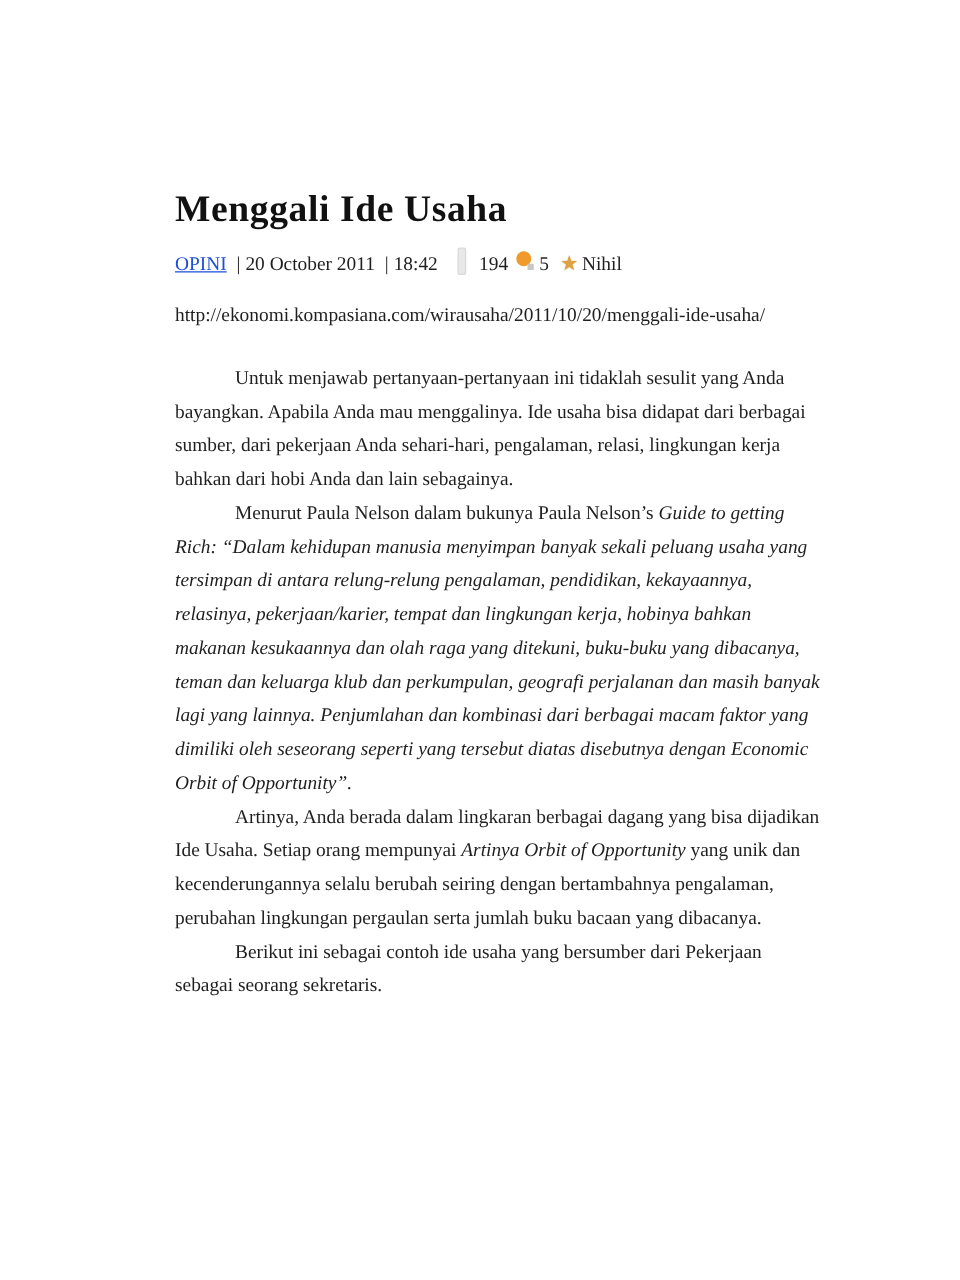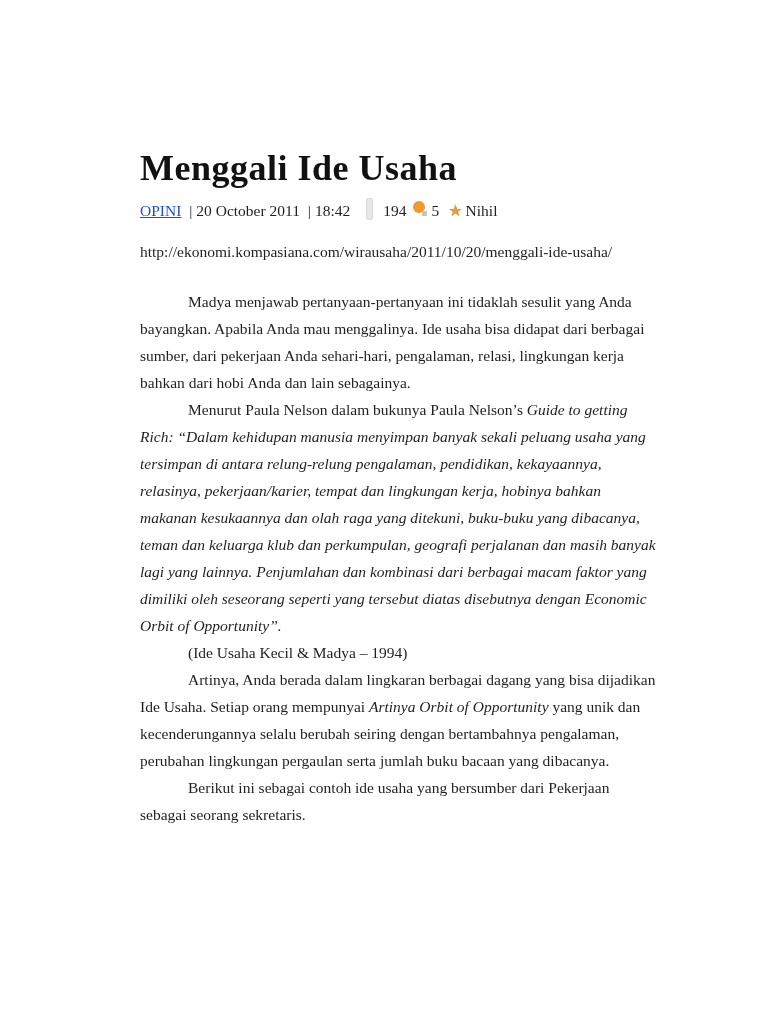--- a/index.html
+++ b/index.html
@@ -11,21 +11,21 @@
     color:#1f1f1f;
     position:relative;
   }
   .content {
     position:absolute;
     left:140px; top:152px;
     width:517px;
   }
   h1.title {
     margin:0;
-    font-size:36px;
+    font-size:30px;
     line-height:32px;
     font-weight:bold;
     color:#111111;
     letter-spacing:0.5px;
   }
   .meta {
     margin-top:14px;
     font-size:15.5px;
     line-height:22px;
     white-space:nowrap;
@@ -102,20 +102,19 @@
 
   <div class="meta">
     <a class="cat">OPINI</a>
     <span class="sep">|</span><span>20 October 2011</span>
     <span class="sep">|</span><span>18:42</span><span class="icon-sep"></span><span>194</span><span class="icon-comment"></span><span>5</span><span class="icon-star">★</span><span>Nihil</span>
   </div>
 
   <div class="url">http://ekonomi.kompasiana.com/wirausaha/2011/10/20/menggali-ide-usaha/</div>
 
   <div class="body">
-      <p><span>Madya menjawab pertanyaan-pertanyaan ini tidaklah sesulit yang Anda bayangkan. Apabila Anda mau menggalinya. Ide usaha bisa didapat dari berbagai sumber, dari pekerjaan Anda sehari-hari, pengalaman, relasi, lingkungan kerja bahkan dari hobi Anda dan lain sebagainya.</span></p>
+      <p><span>Untuk menjawab pertanyaan-pertanyaan ini tidaklah sesulit yang Anda bayangkan. Apabila Anda mau menggalinya. Ide usaha bisa didapat dari berbagai sumber, dari pekerjaan Anda sehari-hari, pengalaman, relasi, lingkungan kerja bahkan dari hobi Anda dan lain sebagainya.</span></p>
       <p><span>Menurut Paula Nelson dalam bukunya Paula Nelson’s </span><span class="it">Guide to getting Rich: “Dalam kehidupan manusia menyimpan banyak sekali peluang usaha yang tersimpan di antara relung-relung pengalaman, pendidikan, kekayaannya, relasinya, pekerjaan/karier, tempat dan lingkungan kerja, hobinya bahkan makanan kesukaannya dan olah raga yang ditekuni, buku-buku yang dibacanya, teman dan keluarga klub dan perkumpulan, geografi perjalanan dan masih banyak lagi yang lainnya. Penjumlahan dan kombinasi dari berbagai macam faktor yang dimiliki oleh seseorang seperti yang tersebut diatas disebutnya dengan Economic Orbit of Opportunity”.</span></p>
-      <p><span>(Ide Usaha Kecil &amp; Madya – 1994)</span></p>
       <p><span>Artinya, Anda berada dalam lingkaran berbagai dagang yang bisa dijadikan Ide Usaha. Setiap orang mempunyai </span><span class="it">Artinya Orbit of Opportunity</span><span> yang unik dan kecenderungannya selalu berubah seiring dengan bertambahnya pengalaman, perubahan lingkungan pergaulan serta jumlah buku bacaan yang dibacanya.</span></p>
       <p><span>Berikut ini sebagai contoh ide usaha yang bersumber dari Pekerjaan sebagai seorang sekretaris.</span></p>
     </div>
 
 </div>
 
 </body></html>

